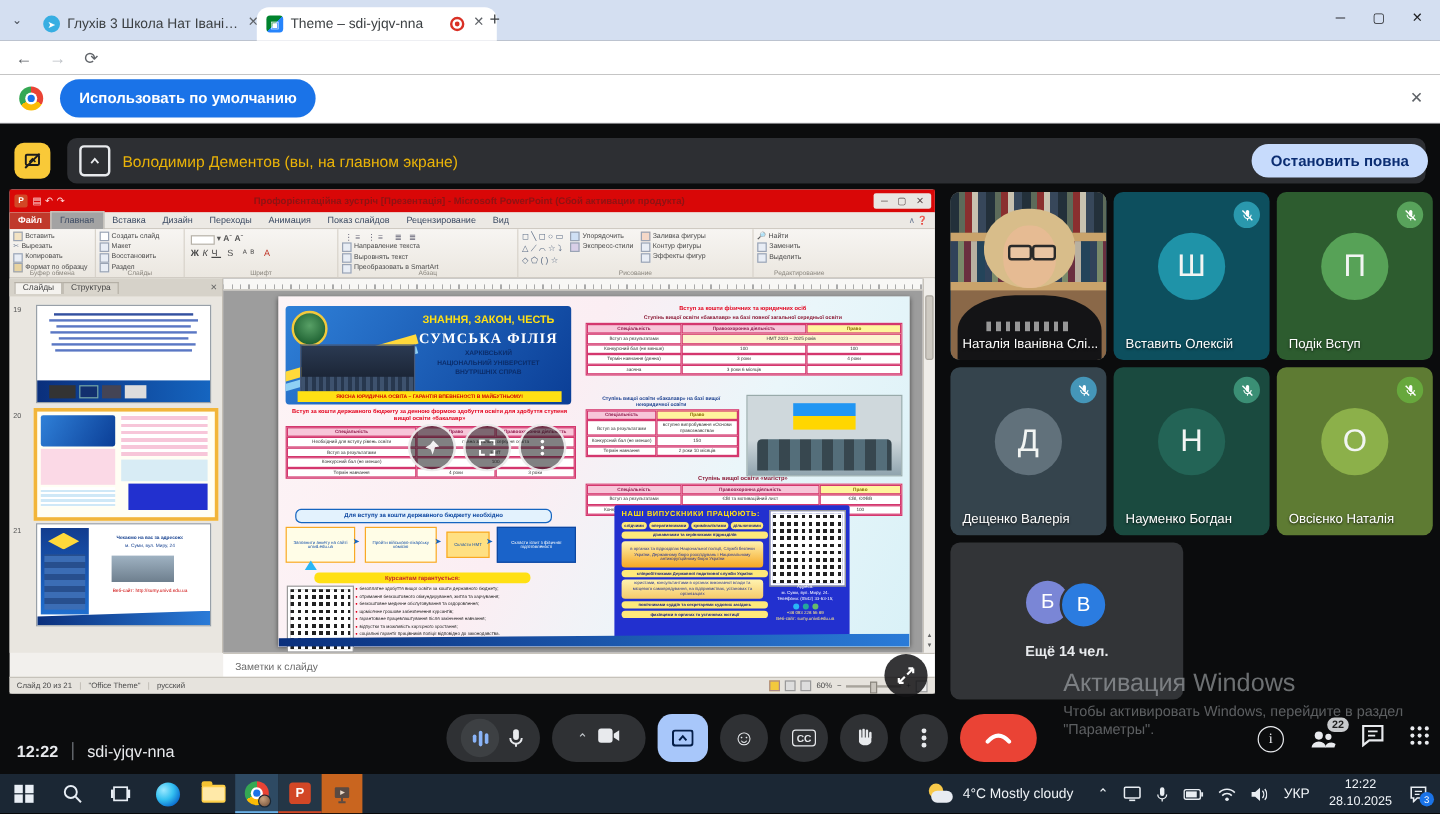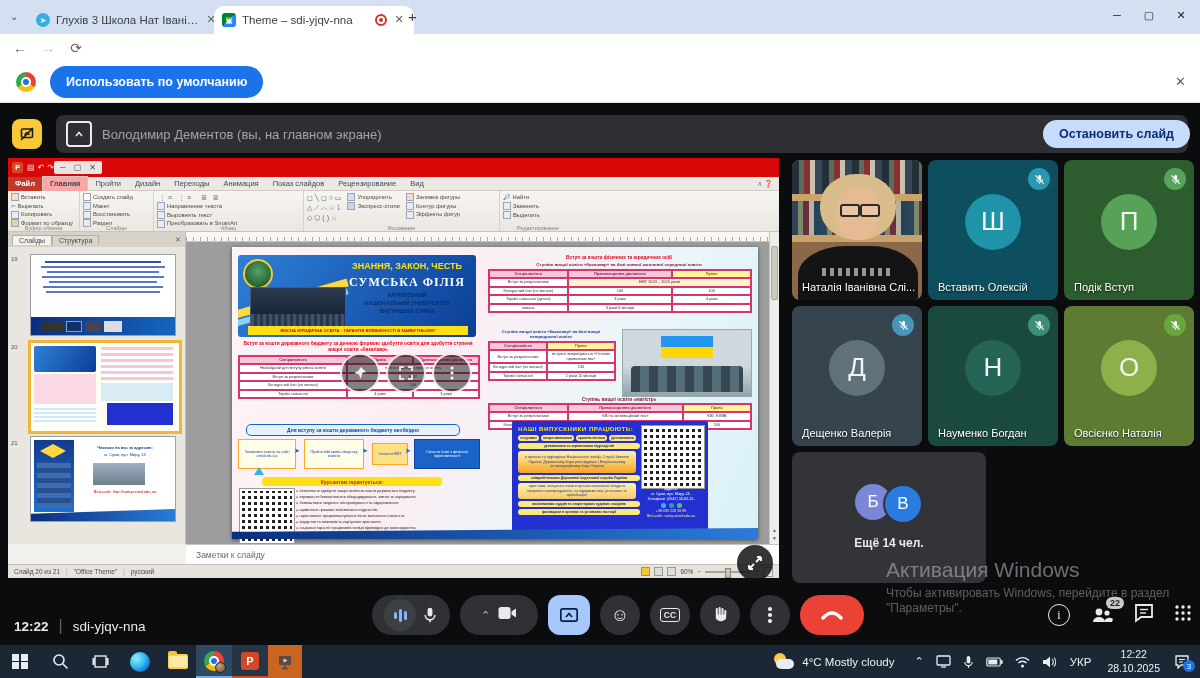--- a/index.html
+++ b/index.html
@@ -16,21 +16,21 @@
   .toolbar{left:0;top:34px;width:1200px;height:28px;background:#fff;}
   .navbtn{font-size:14px;color:#5f6368;width:20px;text-align:center;}
   .urlbar{left:92px;top:37px;width:1020px;height:22px;background:#f1f3f4;border-radius:11px;display:flex;align-items:center;padding:0 10px;box-sizing:border-box;}
   .urlbar .txt{font-size:11.5px;color:#202124;flex:1;margin-left:7px;}
   .notif{left:0;top:62px;width:1200px;height:41px;background:#fff;border-bottom:1px solid #e1e3e6;box-sizing:border-box;}
   .notif .msg{font-size:12.5px;color:#3c4043;}
   .bluebtn{background:#1a73e8;color:#fff;font-size:12.5px;height:32px;border-radius:16px;padding:0 16px;display:flex;align-items:center;font-weight:bold;}
   
   .meet{left:0;top:103px;width:1200px;height:542px;background:#0b0c0d;}
   .sharepill{left:56px;top:12px;width:1132px;height:38px;background:#2d2f33;border-radius:8px;display:flex;align-items:center;padding:0 10px;box-sizing:border-box;}
-  .sharepill .lbl{color:#a3a3a3;font-size:13px;margin-left:10px;}
+  .sharepill .lbl{color:#eab308;font-size:13px;margin-left:10px;}
   .stopbtn{position:absolute;right:10px;top:17px;height:28px;border-radius:14px;background:#c7dbfc;color:#0b2d72;font-size:12.5px;font-weight:bold;display:flex;align-items:center;padding:0 16px;}
   .yellowicon{left:12px;top:16px;width:30px;height:30px;background:#f9c938;border-radius:8px;display:flex;align-items:center;justify-content:center;}
   .tile{border-radius:8px;overflow:hidden;background:#0c4a6e;}
   .tile .nm{position:absolute;left:10px;bottom:7px;color:#fff;font-size:11px;text-shadow:0 1px 2px rgba(0,0,0,.8);white-space:nowrap;}
   .initial{position:absolute;left:50%;top:44%;transform:translate(-50%,-50%);width:56px;height:56px;border-radius:50%;color:#f2f5f3;font-size:26px;display:flex;align-items:center;justify-content:center;}
   .micbadge{position:absolute;top:8px;right:8px;width:22px;height:22px;border-radius:50%;display:flex;align-items:center;justify-content:center;}
   .ctl{height:40px;border-radius:20px;background:#2f3134;display:flex;align-items:center;justify-content:center;}
   .circle40{width:40px;height:40px;border-radius:50%;background:#2f3134;display:flex;align-items:center;justify-content:center;color:#e8eaed;}
   .footer-txt{color:#e8eaed;font-size:13.5px;}
   .wm1{color:rgba(170,174,178,.62);font-size:21px;}
@@ -139,40 +139,41 @@
         </svg>
     </div>
     <div class="ab sharepill">
       <span style="width:22px;height:22px;border:2px solid #e8eaed;border-radius:4px;display:flex;align-items:center;justify-content:center;">
         <svg width="10" height="10" viewBox="0 0 10 10">
             <path d="M2 7 L5 3.5 L8 7" stroke="#e8eaed" stroke-width="1.5" fill="none"></path>
           </svg>
       </span>
       <span class="lbl">Володимир Дементов (вы, на главном экране)</span>
     </div>
-    <div class="stopbtn">Остановить слайд</div>
+    <div class="stopbtn">Остановить повна</div>
 
     <div class="ab ppt">
 
       <div class="ab ppt-title">
         <span style="margin-left:4px;width:11px;height:11px;background:#d24726;color:#fff;font-size:7px;font-weight:bold;display:flex;align-items:center;justify-content:center;border-radius:2px;">P</span>
         <span style="color:#ffdede;font-size:8px;margin-left:4px;">▤</span>
         <span style="color:#ffdede;font-size:8px;margin-left:3px;">↶</span>
         <span style="color:#ffdede;font-size:8px;margin-left:3px;">↷</span>
+        <span class="t">Профорієнтаційна зустріч [Презентація] - Microsoft PowerPoint (Сбой активации продукта)</span>
         <span style="background:#e9e6e2;height:13px;display:flex;align-items:center;gap:8px;padding:0 6px;border-radius:2px;margin-right:3px;font-size:8px;color:#5a4a4a;">
           <span>─</span>
             <span>▢</span>
             <span>✕</span>
         </span>
       </div>
 
       <div class="ab flex" style="left:0;top:19px;width:771px;height:14px;background:#ece9e4;border-bottom:1px solid #cfcac2;box-sizing:border-box;">
         <span class="rtab" style="background:#c0392b;color:#fff;font-weight:bold;">Файл</span>
-        <span class="rtab" style="background:#fca5a5;border:1px solid #cfcac2;border-bottom:1px solid #f7f5f2;font-weight:bold;">Главная</span>
-        <span class="rtab">Пройти</span>
+        <span class="rtab" style="background:#a3a3a3;border:1px solid #cfcac2;border-bottom:1px solid #f7f5f2;">Главная</span>
+        <span class="rtab">Вставка</span>
         <span class="rtab">Дизайн</span>
         <span class="rtab">Переходы</span>
         <span class="rtab">Анимация</span>
         <span class="rtab">Показ слайдов</span>
         <span class="rtab">Рецензирование</span>
         <span class="rtab">Вид</span>
         <span style="margin-left:auto;margin-right:6px;font-size:7px;color:#6a7a94;">∧ ❓</span>
       </div>
 
       <div class="ribbon ab" style="top:33px;">
@@ -206,20 +207,25 @@
             </div>
           <div class="rbtn">
               <span class="mini"></span>
               <span>Восстановить</span>
             </div>
           <div class="rbtn">
               <span class="mini"></span>
               <span>Раздел</span>
             </div>
           <div class="gl">Слайды</div>
+        </div>
+        <div class="rgroup" style="width:128px;">
+          <div style="font-size:7px;color:#555;margin:2px 0 3px 2px;"><span style="border:1px solid #b5b0a6;background:#fff;padding:0 8px;font-size:6px;">&nbsp;</span> ▾ <b>A</b>ˆ <b>A</b>ˇ</div>
+          <div style="font-size:7.5px;color:#444;margin-left:2px;letter-spacing:3px;"><b>Ж</b><i>К</i><u>Ч</u> S ᴬᴮ <span style="color:#c0392b;">А</span></div>
+          <div class="gl">Шрифт</div>
         </div>
         <div class="rgroup" style="width:150px;">
           <div style="font-size:7px;color:#667;margin:1px 0 0 2px;letter-spacing:2px;">⋮≡ ⋮≡&nbsp;&nbsp;≣ ≣</div>
           <div class="rbtn">
               <span class="mini"></span>
               <span>Направление текста</span>
             </div>
           <div class="rbtn">
               <span class="mini"></span>
               <span>Выровнять текст</span>

